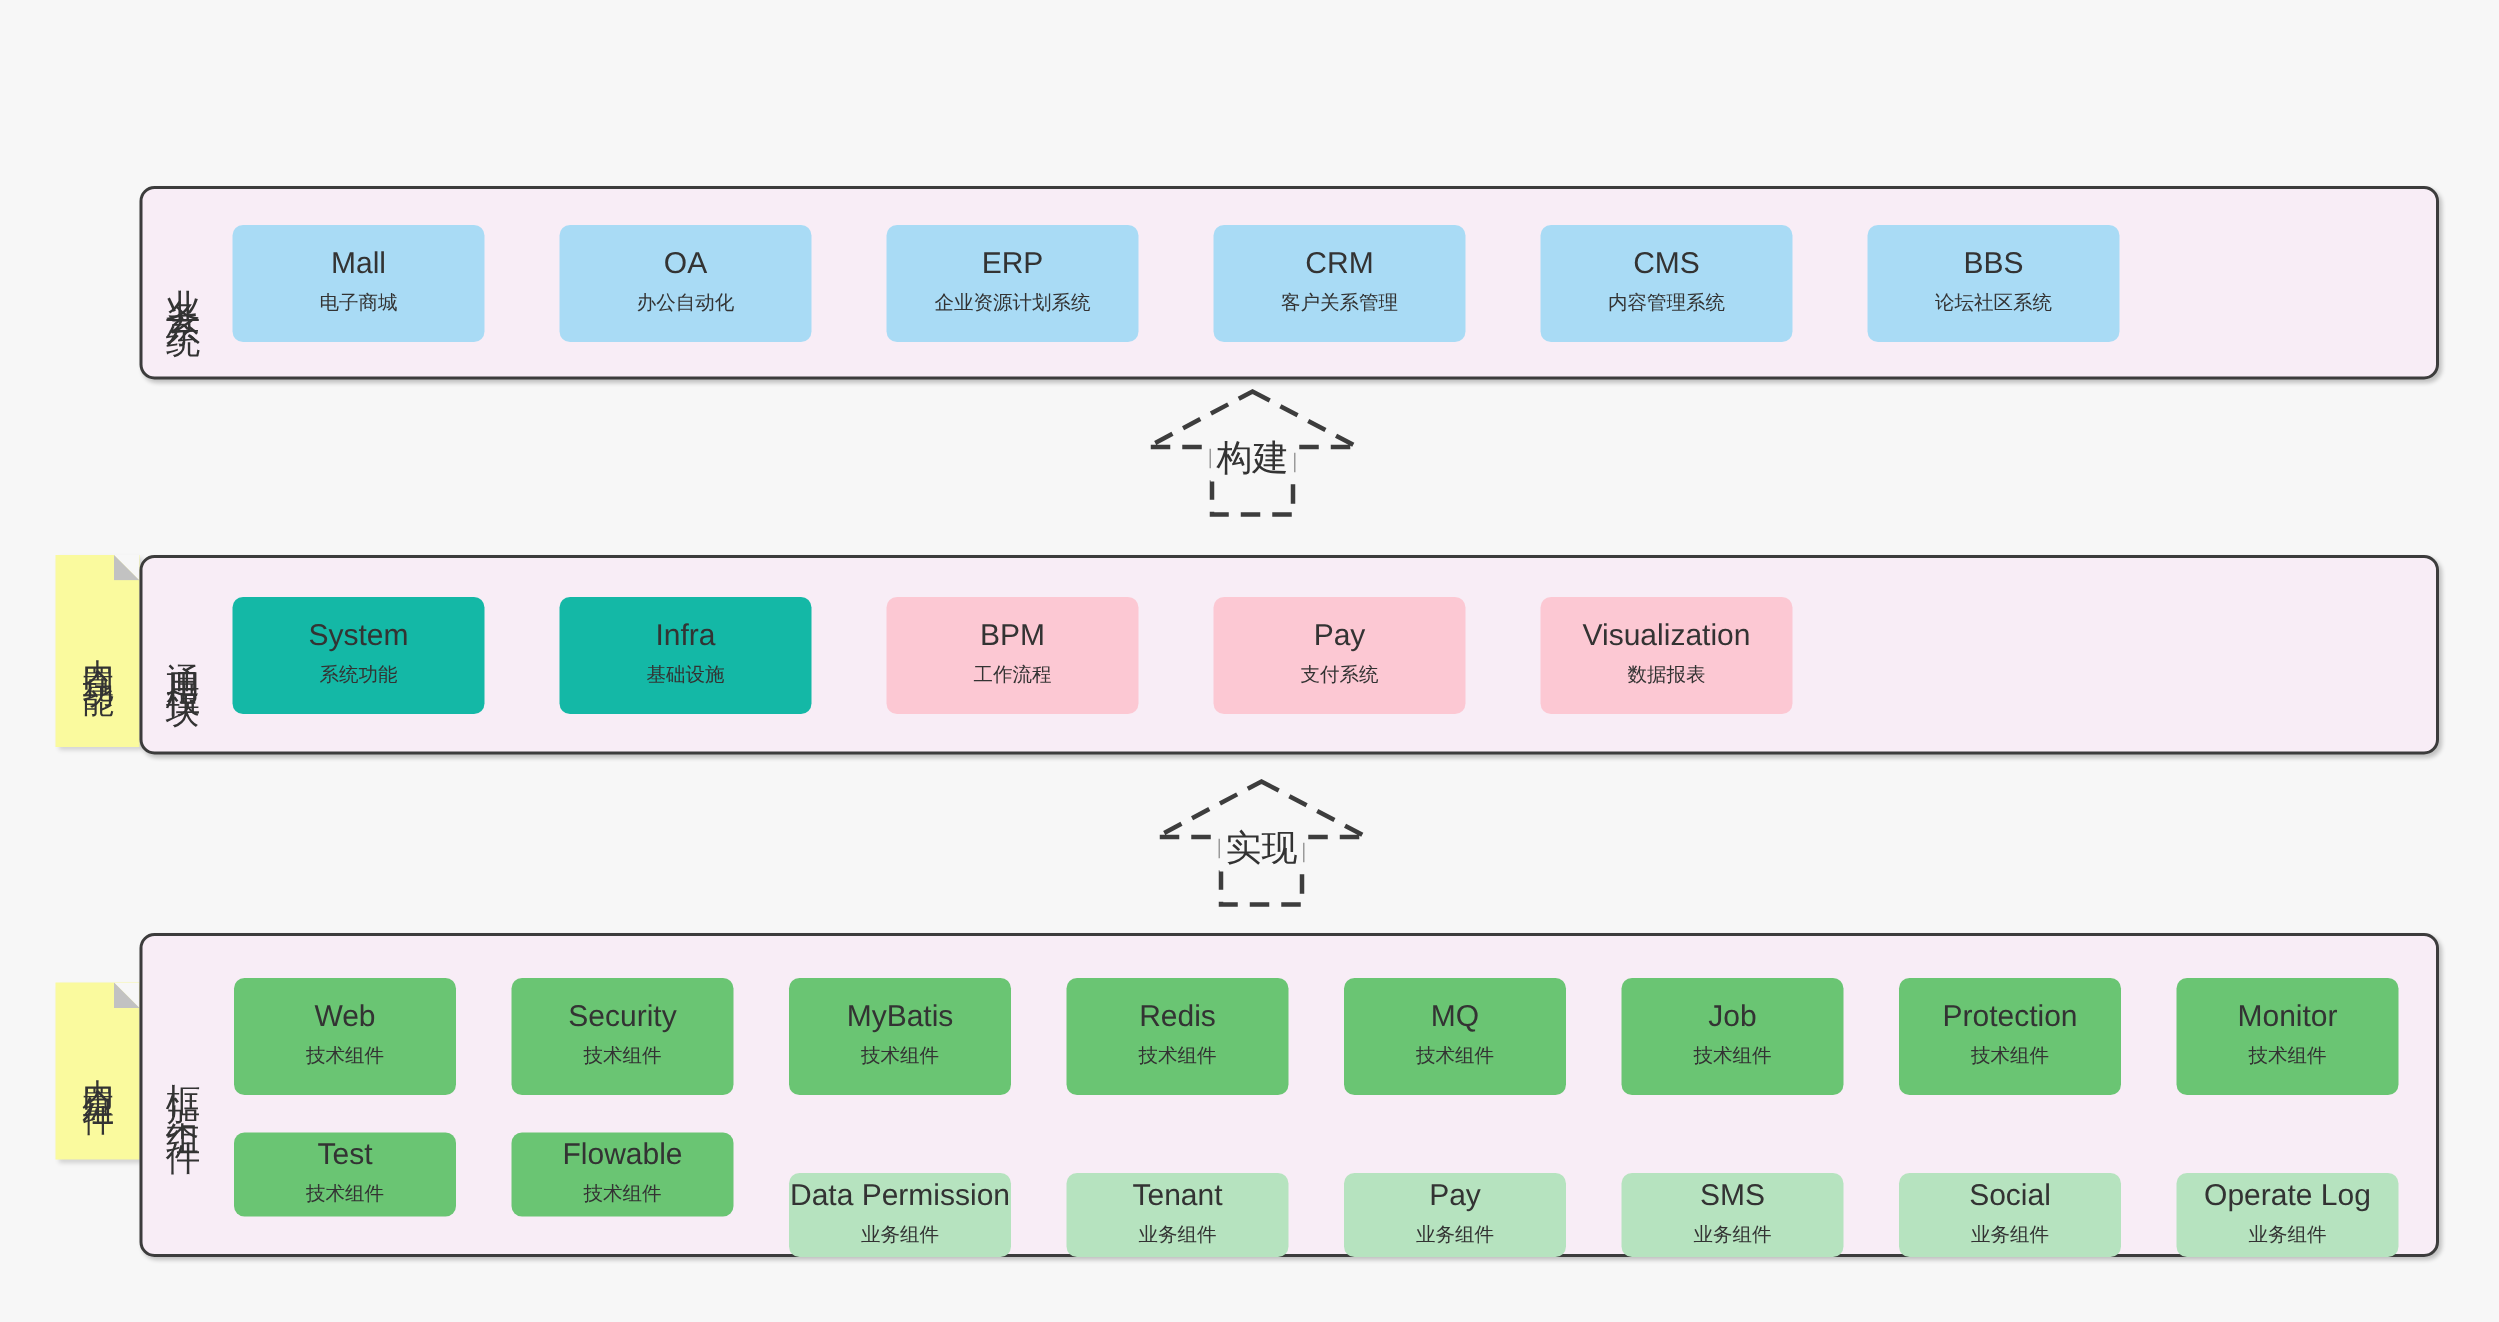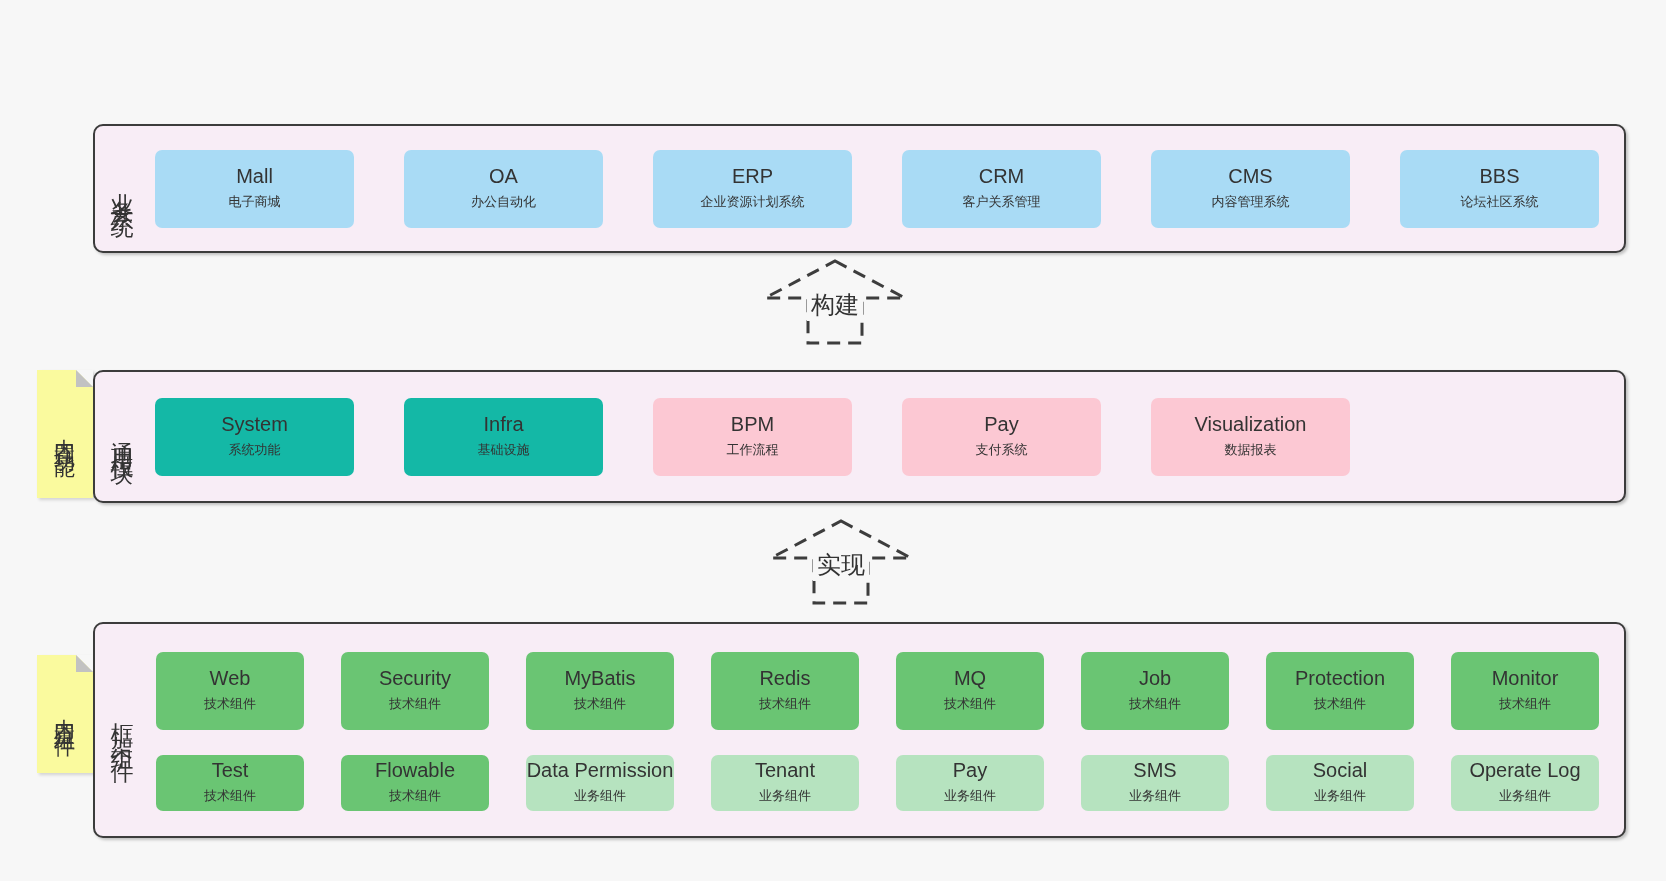--- a/index.html
+++ b/index.html
@@ -22,30 +22,30 @@
     font-size:23px;letter-spacing:7px;line-height:1.15;white-space:nowrap;
   }
   #layer-components .vlabel{letter-spacing:13px;}
   .boxrow{position:absolute;left:60px;display:flex;gap:50px;top:50%;transform:translateY(-50%);}
   #layer-components .rows{position:absolute;left:61px;top:28px;display:flex;flex-direction:column;gap:25px;}
   #layer-components .boxrow{position:static;transform:none;gap:37px;}
   .box{
     border-radius:7px;display:flex;flex-direction:column;align-items:center;justify-content:center;
     text-align:center;line-height:26px;
   }
-  .wide{width:199px;height:78px;}
+  .wide{width:168px;height:78px;}
   .narrow{width:148px;height:78px;}
   .row2 .narrow{height:56px;line-height:25px;}
   .l1{font-size:20px;}
   .l2{font-size:13px;}
   .blue{background:#a9dbf5;}
   .red{background:#14b8a6;}
   .pink{background:#fcc8d3;}
   .green{background:#6ac573;}
-  .lightgreen{background:#b6e3bf;}
+  .lightgreen{background:#b6e3bf;margin-top:27px;}
   .tag{
     position:absolute;left:37px;width:56px;background:#fafa9e;
     box-shadow:2px 2px 3px rgba(0,0,0,0.15);
   }
   #tag-builtin-features{top:370px;height:128px;}
   #tag-builtin-components{top:655px;height:118px;}
   .fold-cover{position:absolute;top:0;right:0;width:17px;height:17px;background:#f7f7f7;
     clip-path:polygon(0 0,100% 0,100% 100%);}
   .fold{position:absolute;top:0;right:0;width:17px;height:17px;background:#c2c2c2;
     clip-path:polygon(0 0,100% 100%,0 100%);}

